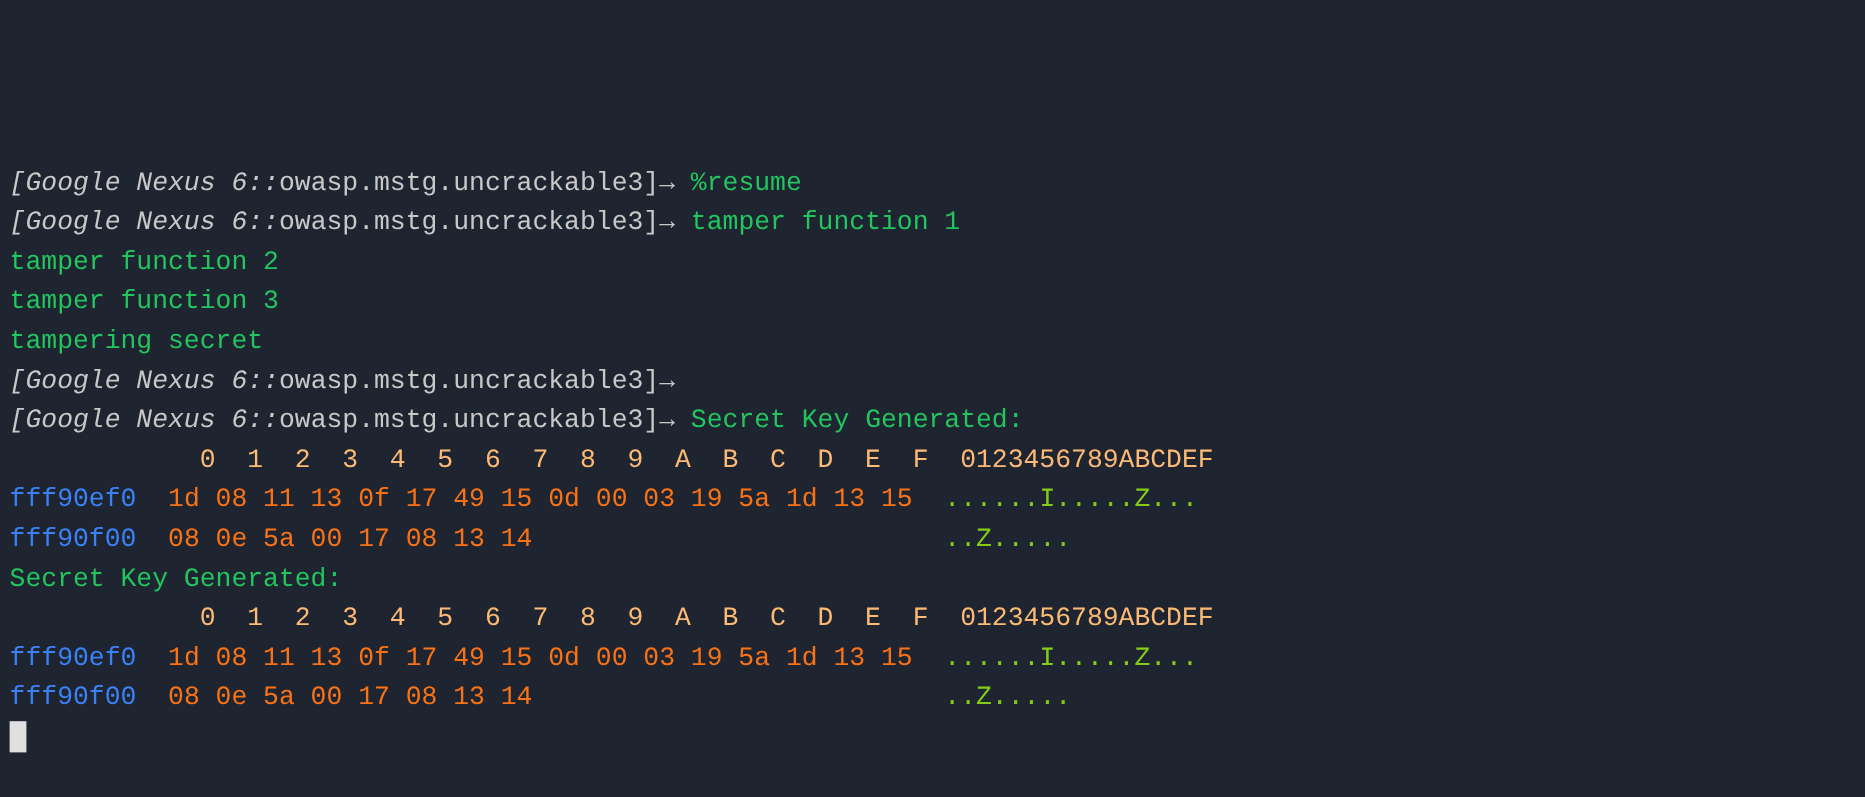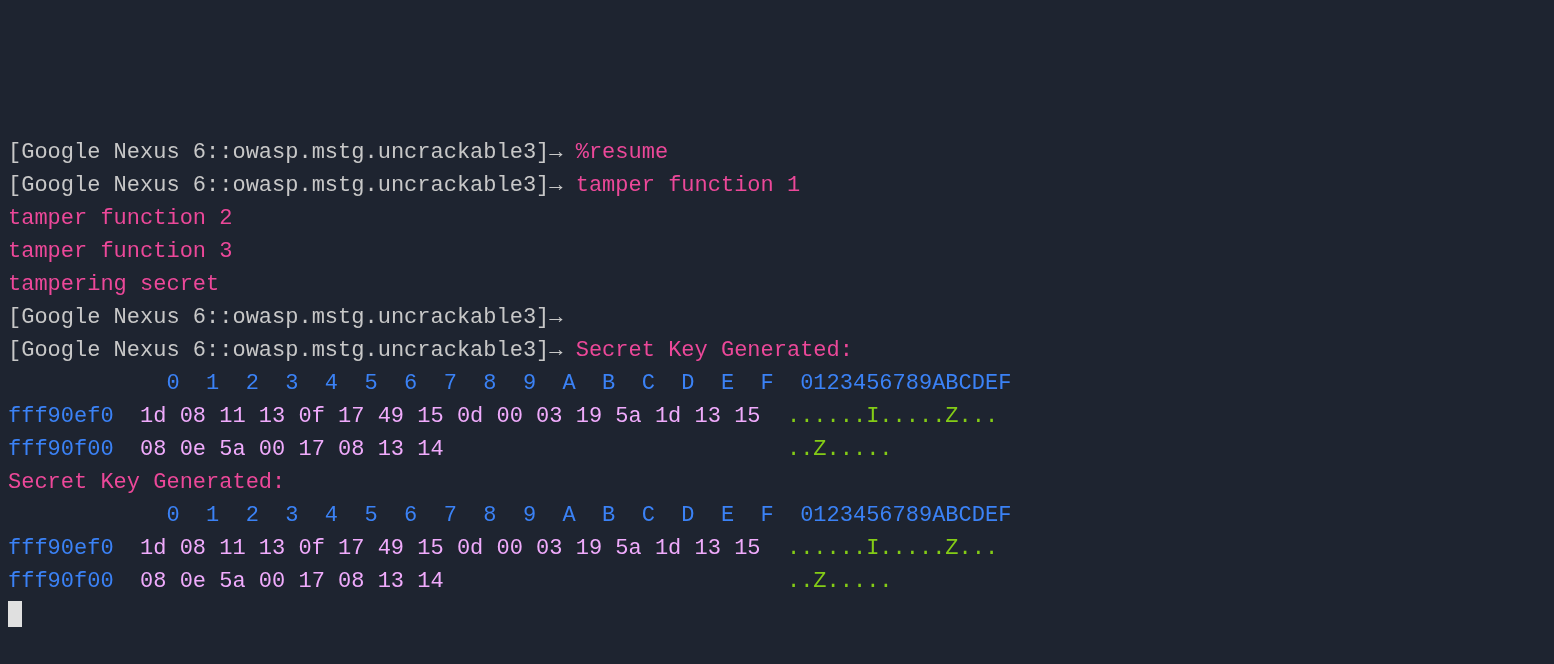--- a/index.html
+++ b/index.html
@@ -17,42 +17,43 @@
       width: 1554px;
       height: 664px;
       overflow: hidden;
       white-space: pre;
     }
     .line {
       display: block;
     }
     .prompt-device {
       color: #c8c8c8;
+      font-style: italic;
     }
     .prompt-pkg {
       color: #c8c8c8;
       text-align: right;
     }
     .arrow {
       color: #c8c8c8;
     }
     .cmd {
-      color: #ec4899;
+      color: #22c55e;
     }
     .addr {
       color: #3b82f6;
     }
     .hex {
-      color: #f0abfc;
+      color: #f97316;
     }
     .ascii {
       color: #84cc16;
     }
     .header-row {
-      color: #3b82f6;
+      color: #fdba74;
     }
     .cursor {
       display: inline-block;
       width: 14px;
       height: 26px;
       background-color: #e0e0e0;
       vertical-align: text-bottom;
     }
   </style>
 </head>

